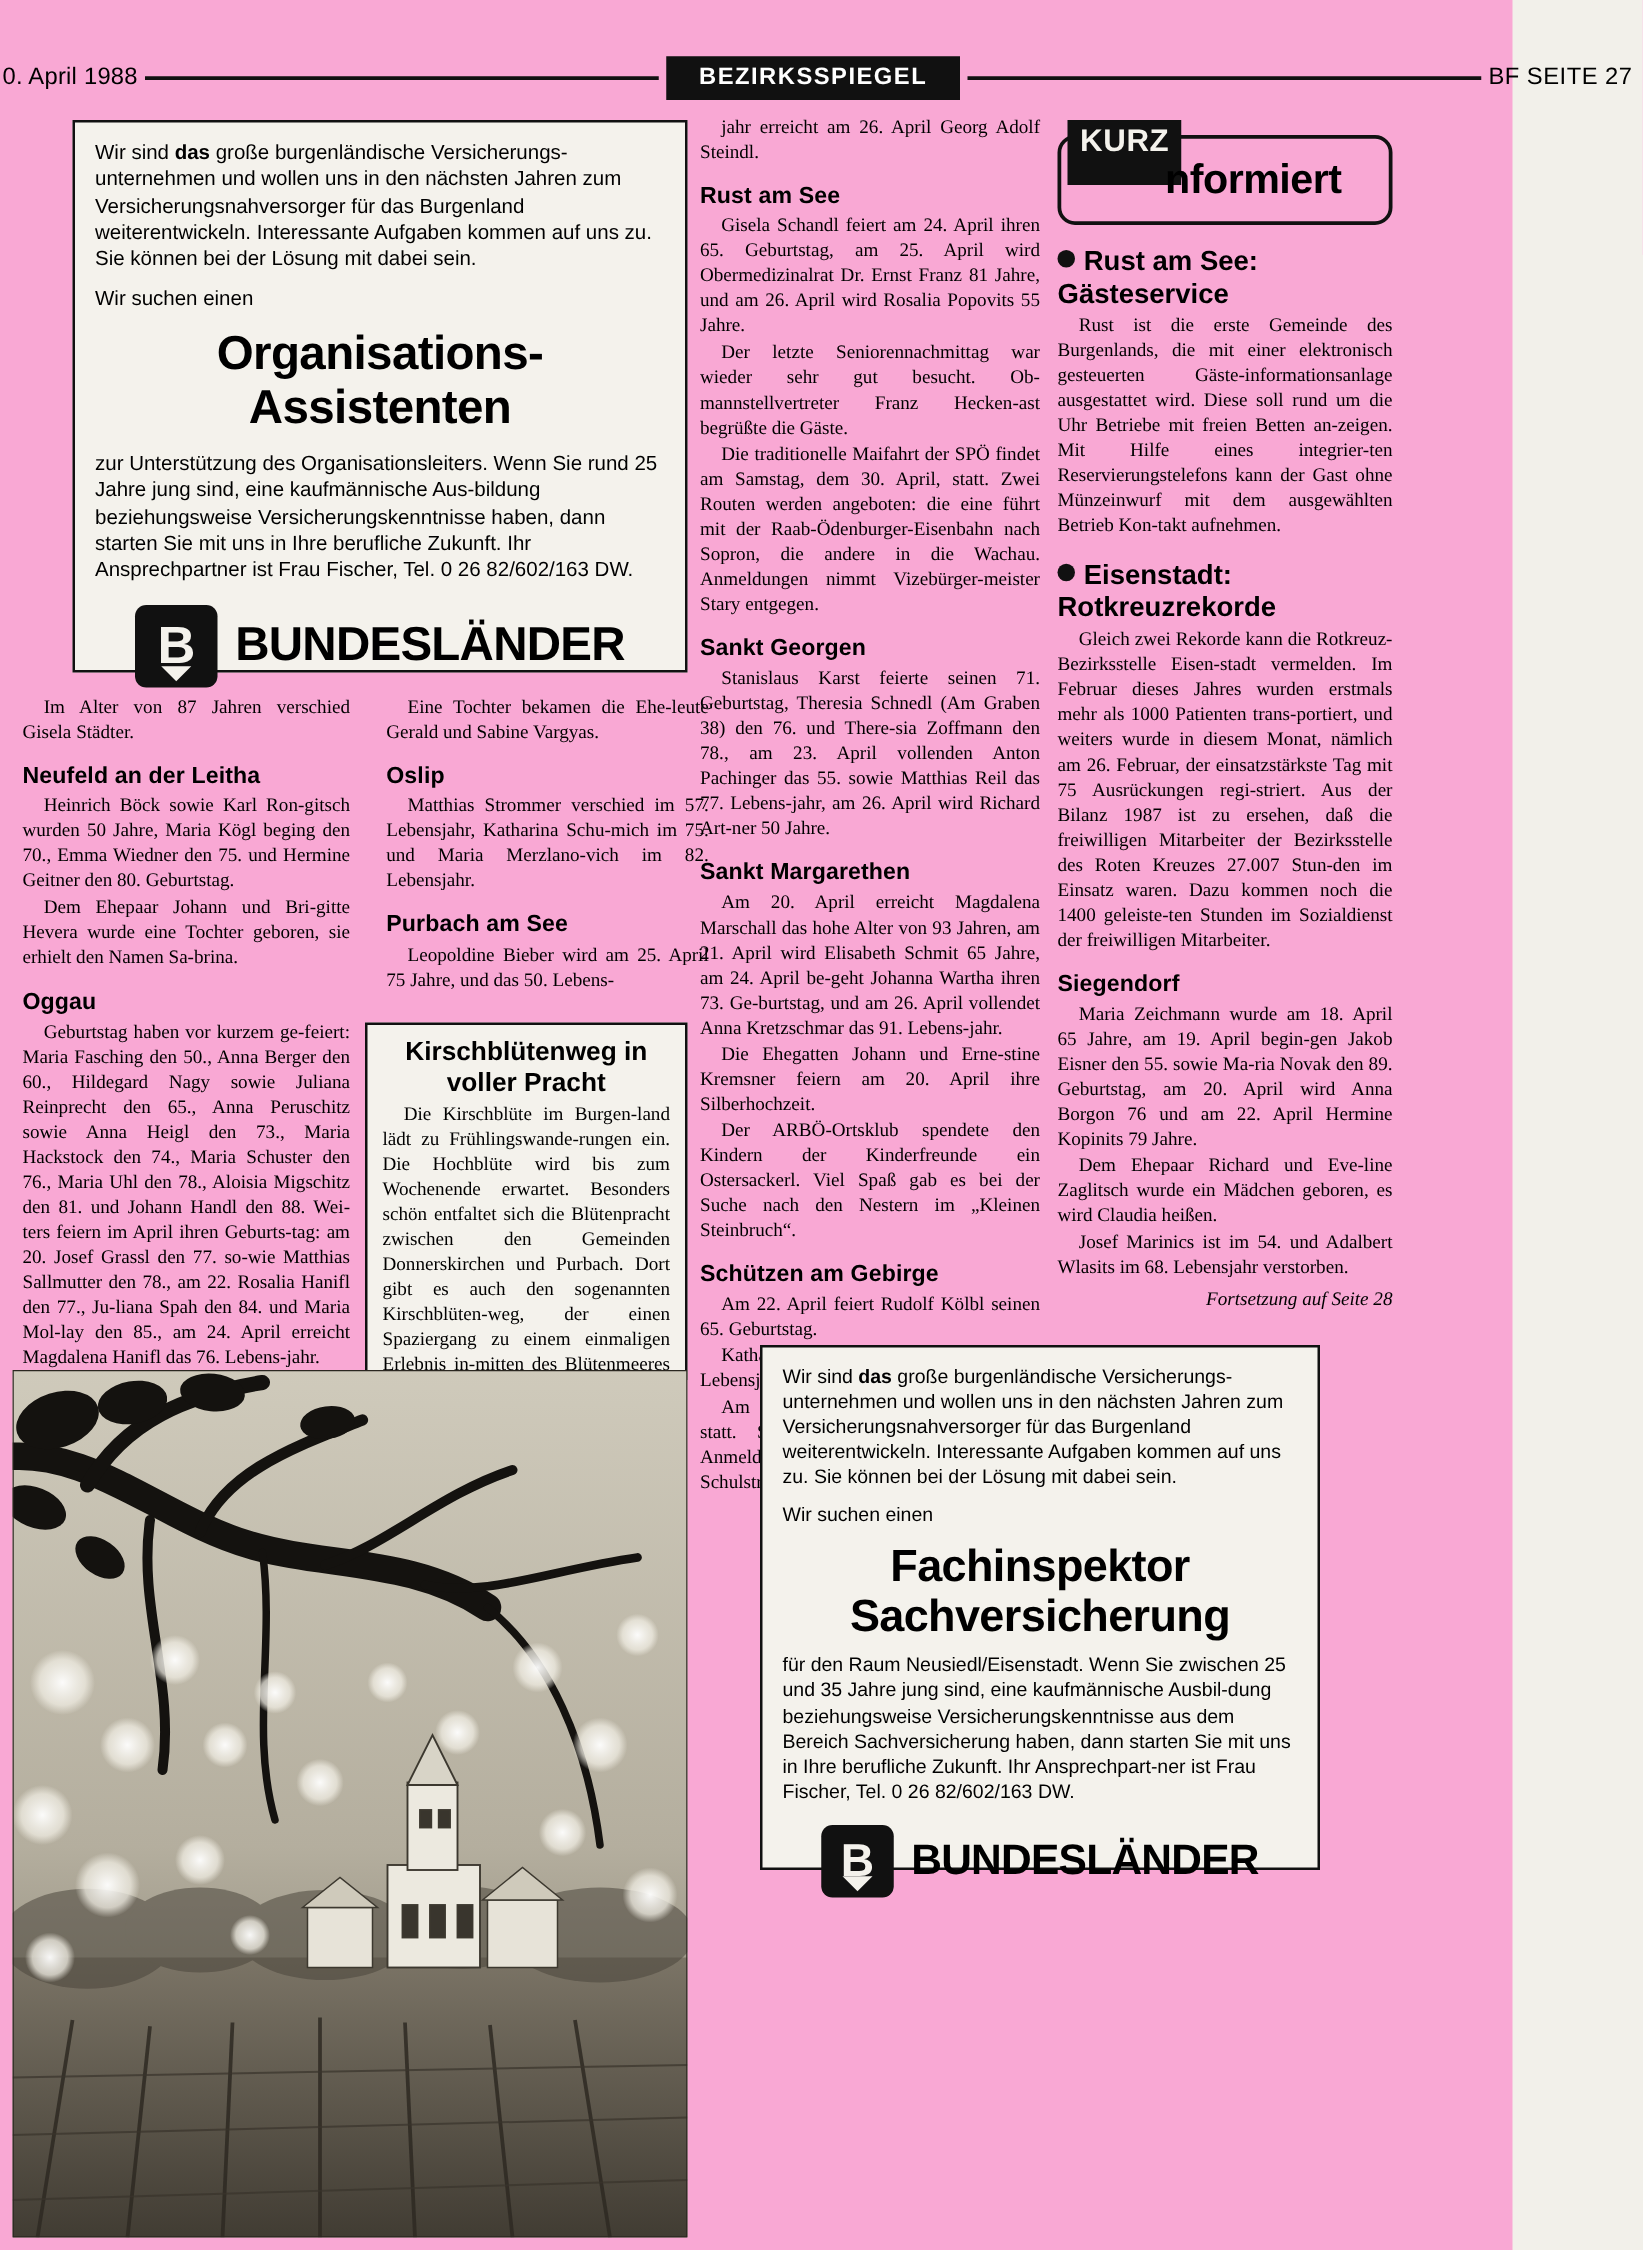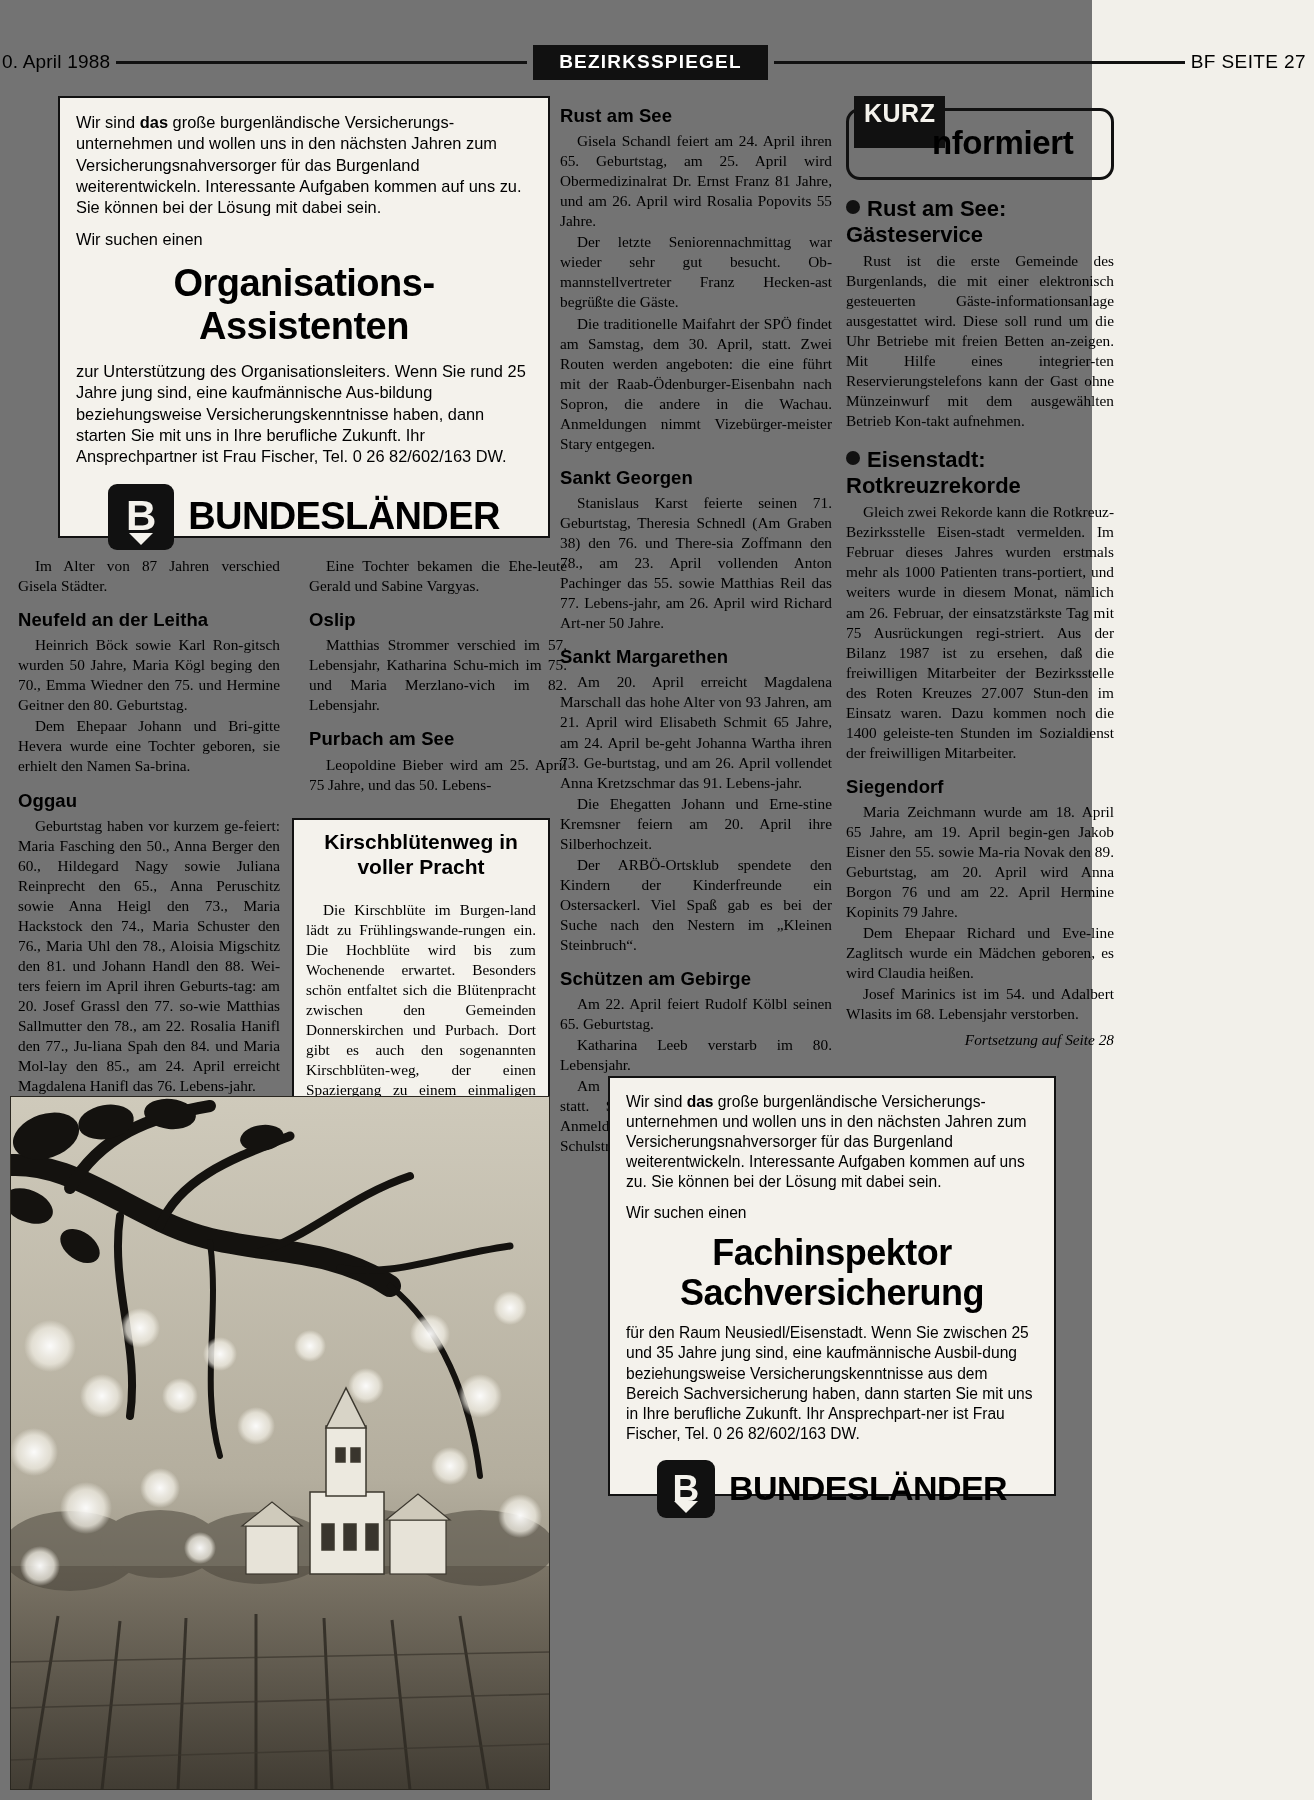--- a/index.html
+++ b/index.html
@@ -12,23 +12,23 @@
     height: 1800px;
     position: relative;
     font-family: "Liberation Serif", serif;
     color: #000;
     background: #f2f0ea;
     overflow: hidden;
   }
   .page {
     position: absolute;
     left: 0; top: 0;
-    width: 1092px;
+    width: 1210px;
     height: 1800px;
-    background: #737373;
+    background: #f9a8d4;
   }
 
   
   .masthead {
     position: absolute;
     left: 0; top: 44px;
     width: 1314px;
     height: 36px;
     display: flex;
     align-items: center;
@@ -170,21 +170,21 @@
     font-size: 15.3px;
     line-height: 1.31;
     text-align: justify;
   }
   .box-title {
     font-family: "Liberation Sans", sans-serif;
     font-weight: bold;
     font-size: 21px;
     text-align: center;
     line-height: 1.18;
-    margin-bottom: 20px;
+    margin-bottom: 2px;
   }
 
   
   .kurz-head {
     position: absolute;
     left: 846px;
     top: 92px;
     width: 268px;
     height: 88px;
   }
@@ -325,20 +325,21 @@
     <h3 class="sec-head">Purbach am See</h3>
     <p class="para">Leopoldine Bieber wird am 25. April 75 Jahre, und das 50. Lebens-</p>
   </div>
 
   <div class="box-story">
     <div class="box-title">Kirschblütenweg in voller Pracht</div>
     <p class="para">Die Kirschblüte im Burgen-land lädt zu Frühlingswande-rungen ein. Die Hochblüte wird bis zum Wochenende erwartet. Besonders schön entfaltet sich die Blütenpracht zwischen den Gemeinden Donnerskirchen und Purbach. Dort gibt es auch den sogenannten Kirschblüten-weg, der einen Spaziergang zu einem einmaligen Erlebnis in-mitten des Blütenmeeres der 10.000 Kirschbäume am Fuße des Leithagebirges werden läßt.</p>
   </div>
 
   <div class="col col3">
+    <p class="para">jahr erreicht am 26. April Georg Adolf Steindl.</p>
     <h3 class="sec-head">Rust am See</h3>
     <p class="para">Gisela Schandl feiert am 24. April ihren 65. Geburtstag, am 25. April wird Obermedizinalrat Dr. Ernst Franz 81 Jahre, und am 26. April wird Rosalia Popovits 55 Jahre.</p>
     <p class="para">Der letzte Seniorennachmittag war wieder sehr gut besucht. Ob-mannstellvertreter Franz Hecken-ast begrüßte die Gäste.</p>
     <p class="para">Die traditionelle Maifahrt der SPÖ findet am Samstag, dem 30. April, statt. Zwei Routen werden angeboten: die eine führt mit der Raab-Ödenburger-Eisenbahn nach Sopron, die andere in die Wachau. Anmeldungen nimmt Vizebürger-meister Stary entgegen.</p>
     <h3 class="sec-head">Sankt Georgen</h3>
     <p class="para">Stanislaus Karst feierte seinen 71. Geburtstag, Theresia Schnedl (Am Graben 38) den 76. und There-sia Zoffmann den 78., am 23. April vollenden Anton Pachinger das 55. sowie Matthias Reil das 77. Lebens-jahr, am 26. April wird Richard Art-ner 50 Jahre.</p>
     <h3 class="sec-head">Sankt Margarethen</h3>
     <p class="para">Am 20. April erreicht Magdalena Marschall das hohe Alter von 93 Jahren, am 21. April wird Elisabeth Schmit 65 Jahre, am 24. April be-geht Johanna Wartha ihren 73. Ge-burtstag, und am 26. April vollendet Anna Kretzschmar das 91. Lebens-jahr.</p>
     <p class="para">Die Ehegatten Johann und Erne-stine Kremsner feiern am 20. April ihre Silberhochzeit.</p>
     <p class="para">Der ARBÖ-Ortsklub spendete den Kindern der Kinderfreunde ein Ostersackerl. Viel Spaß gab es bei der Suche nach den Nestern im „Kleinen Steinbruch“.</p>

